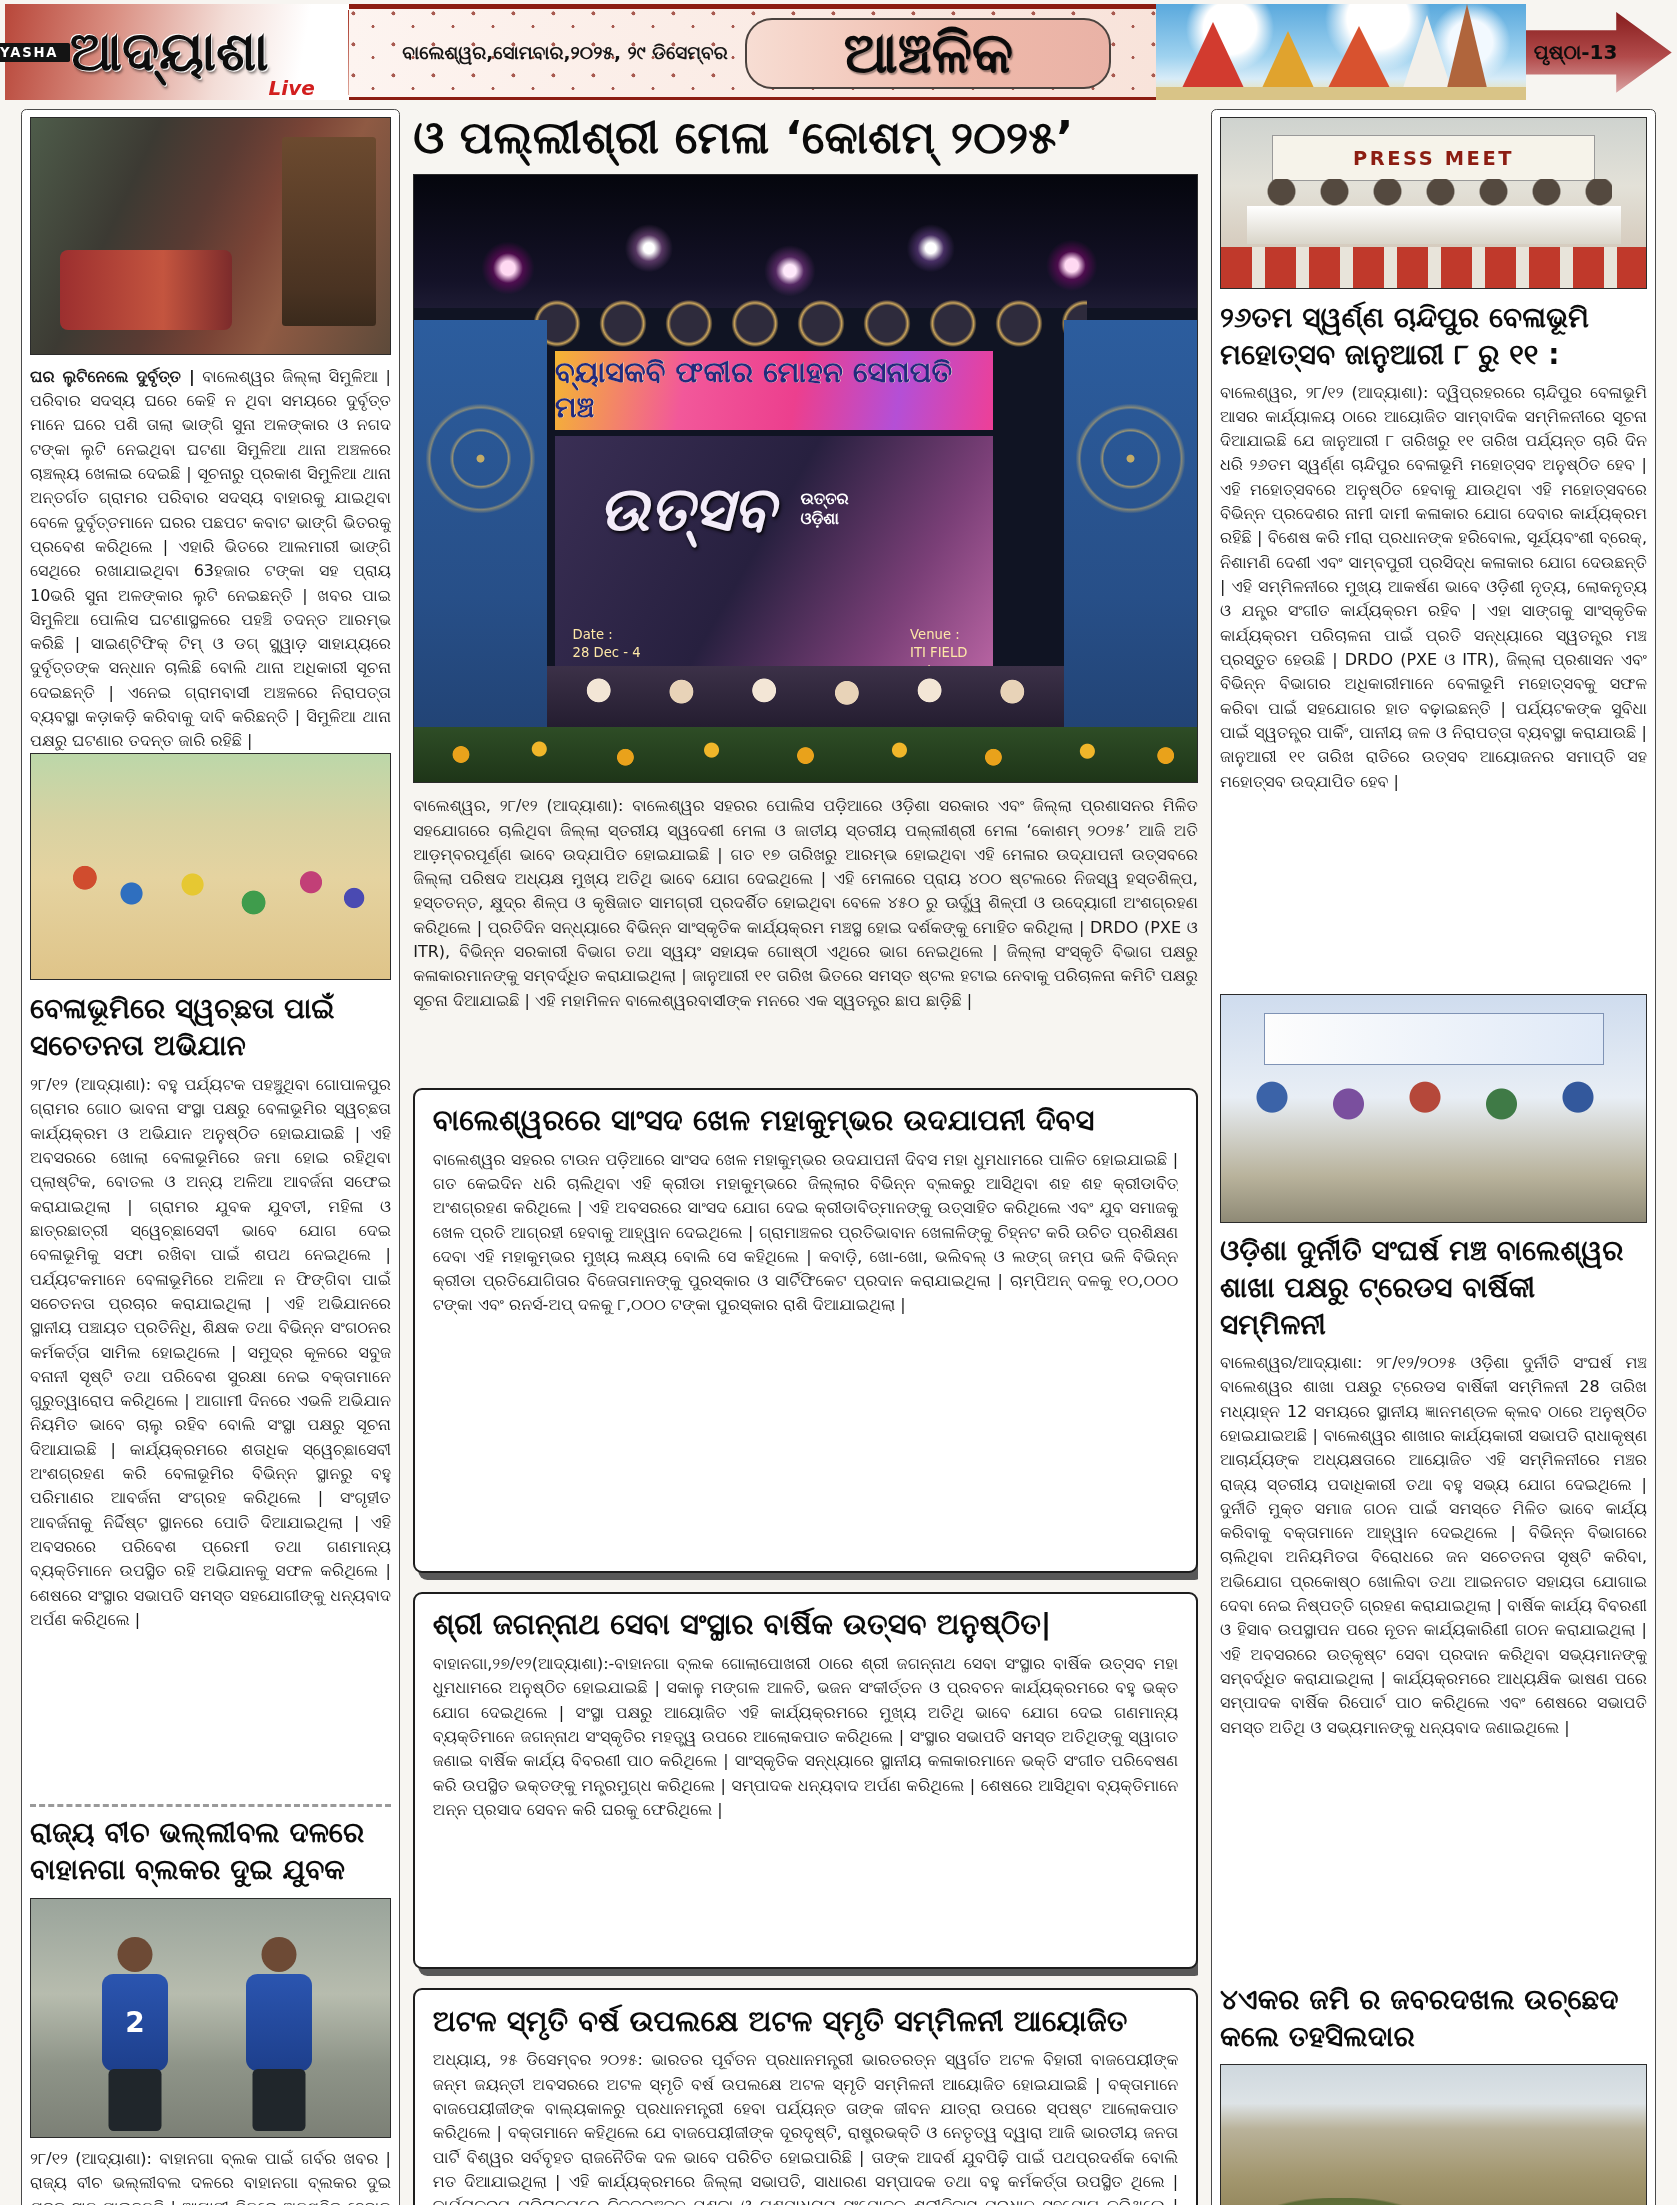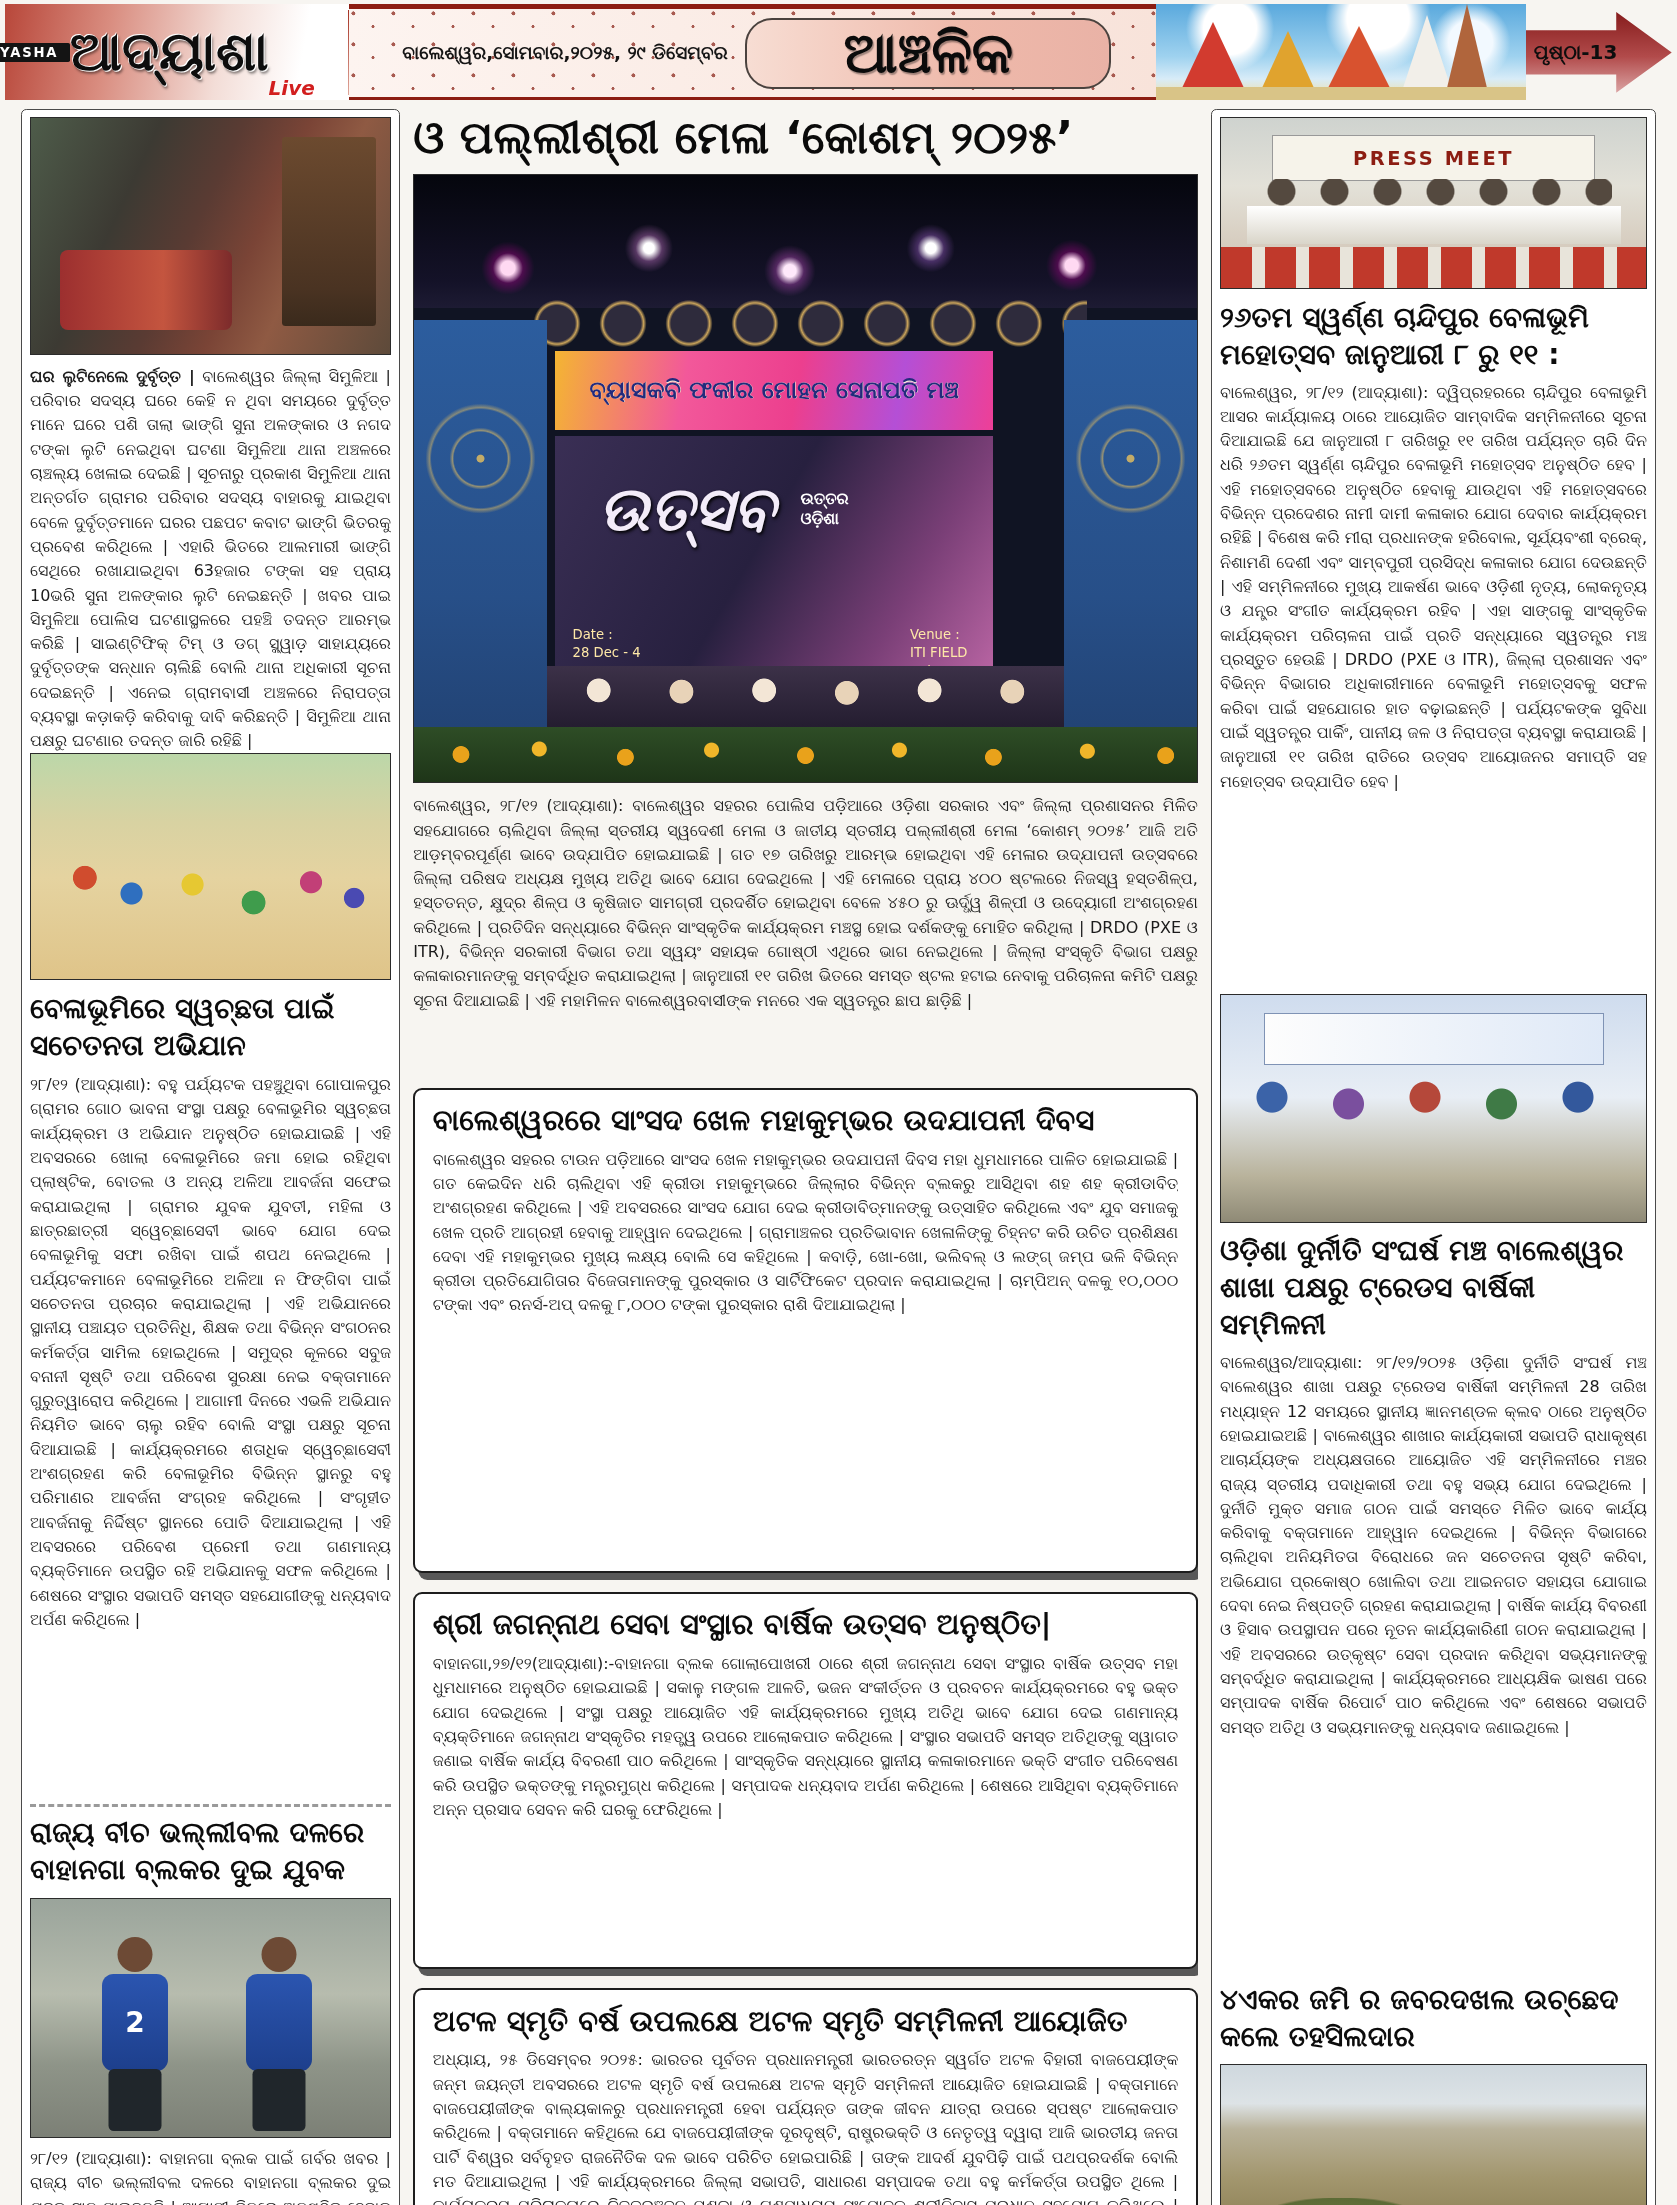--- a/index.html
+++ b/index.html
@@ -99,21 +99,21 @@
   .mp-side{position:absolute;top:24%;bottom:0;width:17%;
       background:
         radial-gradient(circle at 50% 30%,rgba(222,186,96,.85) 3.5px,transparent 4.4px),
         radial-gradient(circle at 50% 30%,transparent 26.5px,rgba(222,186,96,.6) 28px,transparent 31px),
         radial-gradient(circle at 50% 30%,transparent 49px,rgba(222,186,96,.5) 51px,transparent 55px),
         linear-gradient(180deg,#2c5d9e,#274f88 60%,#203f6e);}
   .mp-left{left:0;} .mp-right{right:0;}
   .mp-banner{position:absolute;top:29%;left:18%;width:56%;height:13%;
       background:linear-gradient(100deg,#f4b532 0%,#f2589a 30%,#ec3f8e 55%,#b44fd6 78%,#ee3f97 100%);
       display:flex;align-items:center;justify-content:center;
-      font-size:24px;font-weight:800;color:#232a7c;text-shadow:0.4px 0.4px 0 #ffd;}
+      font-size:29px;font-weight:800;color:#232a7c;text-shadow:0.4px 0.4px 0 #ffd;}
   .mp-screen{position:absolute;top:43%;left:18%;width:56%;height:44%;
       background:linear-gradient(120deg,#3a2f55 0%,#27203f 45%,#7a3f77 75%,#c069a8 100%);
       color:#fff;overflow:hidden;}
   .mp-title{position:absolute;left:10%;top:14%;font-size:61px;font-weight:800;font-style:italic;color:#f3ecf9;
       text-shadow:1.3px 1.8px 3.5px #000;}
   .mp-sub{position:absolute;left:56%;top:20%;font-size:16px;font-weight:800;color:#ffffff;line-height:1.25;}
   .mp-latin{position:absolute;left:24%;bottom:6%;font-size:20px;font-weight:800;color:#ffd21f;}
   .mp-date{position:absolute;left:4%;bottom:8%;font-size:13.2px;color:#ffe9a8;line-height:1.4;width:18%;}
   .mp-venue{position:absolute;right:3%;bottom:8%;font-size:13.2px;color:#ffe9a8;line-height:1.4;width:16%;}
   .mp-stage{position:absolute;bottom:9%;left:17%;width:66%;height:10%;

